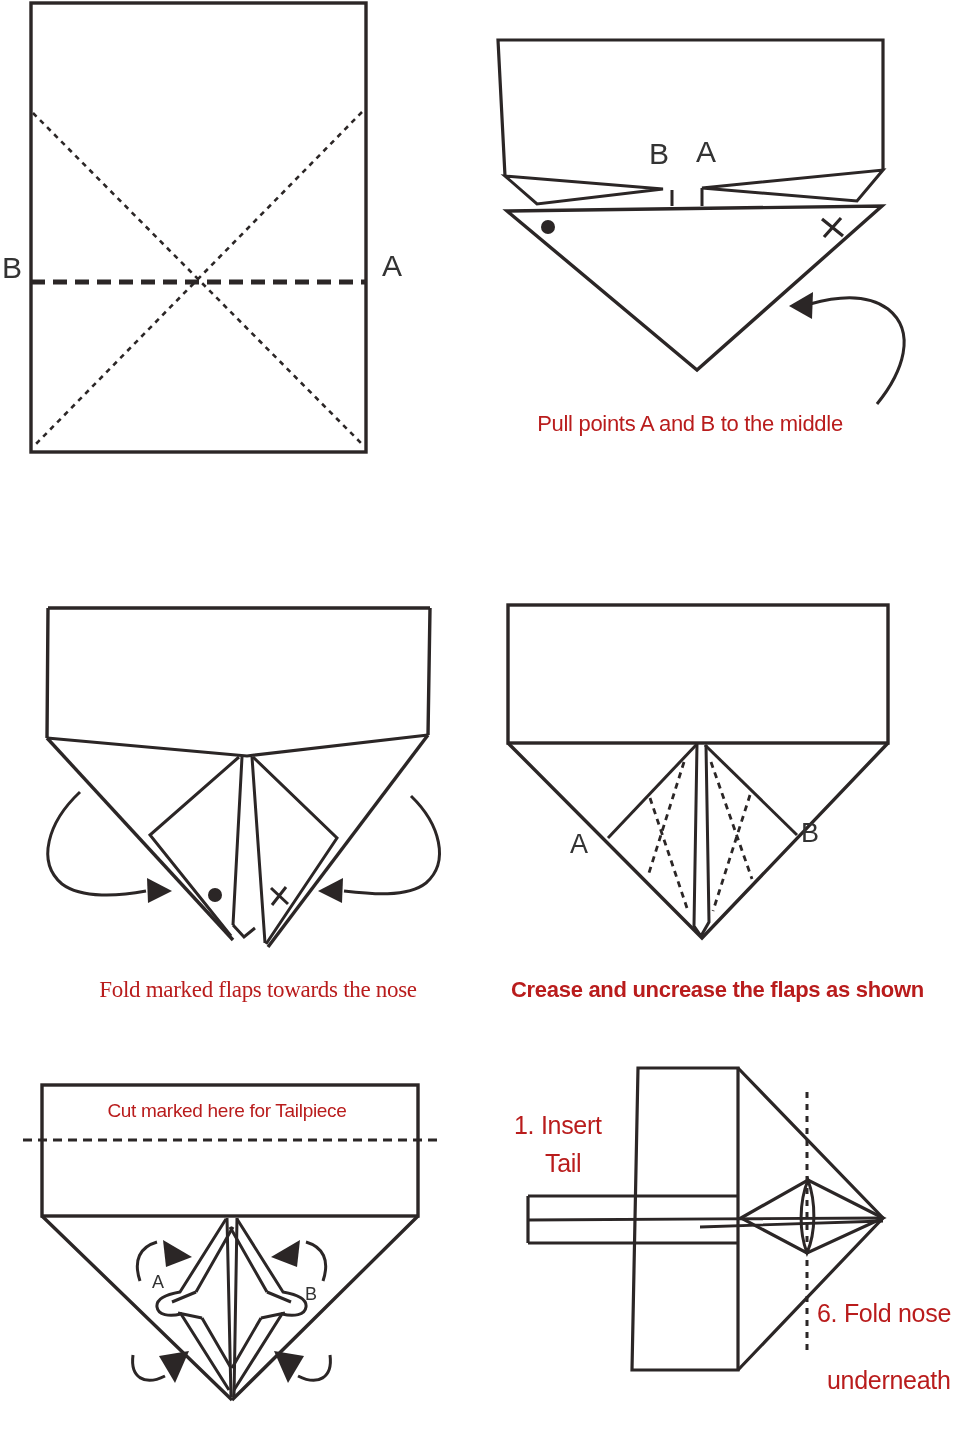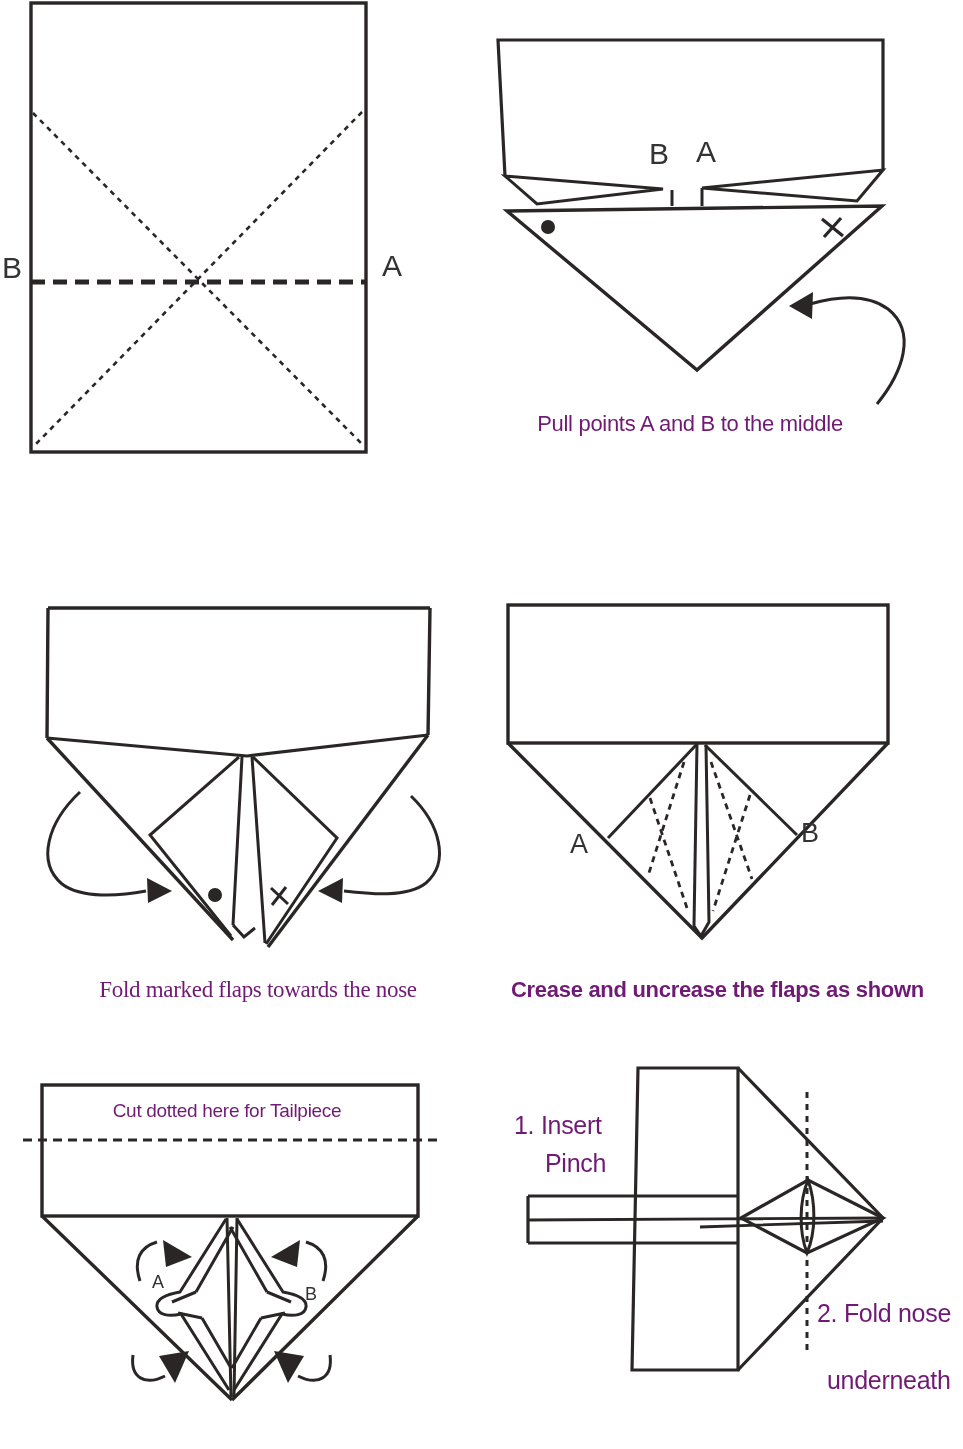--- a/index.html
+++ b/index.html
@@ -1,21 +1,21 @@
 <!DOCTYPE html>
 <html><head>
 <meta charset="utf-8">
 <style>
   html,body{margin:0;padding:0;background:#ffffff;}
   #stage{
     position:relative;width:963px;height:1449px;background:#ffffff;overflow:hidden;
     font-family:"Liberation Sans", sans-serif;
   }
   #lineart{position:absolute;left:0;top:0;}
-  .txt{position:absolute;color:#701a75;letter-spacing:-0.3px;white-space:nowrap;}
+  .txt{position:absolute;color:#b91c1c;letter-spacing:-0.3px;white-space:nowrap;}
   .caption{text-align:center;font-size:23px;}
   .label{color:#333333;font-size:30px;}
   .small-label{font-size:18px;color:#333333;}
   .note{font-size:19px;}
   .step-note{font-size:25px;}
 </style>
 </head>
 <body>
 
 <div id="stage">
@@ -108,22 +108,22 @@
   <div class="txt label" style="left:649px;top:137px;">B</div>
   <div class="txt label" style="left:696px;top:135px;">A</div>
   <div class="txt caption" style="left:510px;top:411px;width:360px;font-size:22px;">Pull points A and B to the middle</div>
 
   <div class="txt caption" style="left:58px;top:977px;width:400px;font-family:Liberation Serif, serif;">Fold marked flaps towards the nose</div>
 
   <div class="txt label" style="left:570px;top:829px;font-size:27px;">A</div>
   <div class="txt label" style="left:801px;top:818px;font-size:27px;">B</div>
   <div class="txt caption" style="left:511px;top:977px;width:400px;font-size:22px;font-weight:bold;">Crease and uncrease the flaps as shown</div>
 
-  <div class="txt note" style="left:77px;top:1100px;width:300px;text-align:center;">Cut dotted here for Tailpiece</div>
+  <div class="txt note" style="left:77px;top:1100px;width:300px;text-align:center;">Cut marked here for Tailpiece</div>
   <div class="txt small-label" style="left:152px;top:1272px;">A</div>
   <div class="txt small-label" style="left:305px;top:1284px;">B</div>
 
   <div class="txt step-note" style="left:514px;top:1111px;">1. Insert</div>
-  <div class="txt step-note" style="left:545px;top:1149px;">Pinch</div>
-  <div class="txt step-note" style="left:817px;top:1299px;">2. Fold nose</div>
+  <div class="txt step-note" style="left:545px;top:1149px;">Tail</div>
+  <div class="txt step-note" style="left:817px;top:1299px;">6. Fold nose</div>
   <div class="txt step-note" style="left:827px;top:1366px;">underneath</div>
 
 </div>
 
 </body></html>

